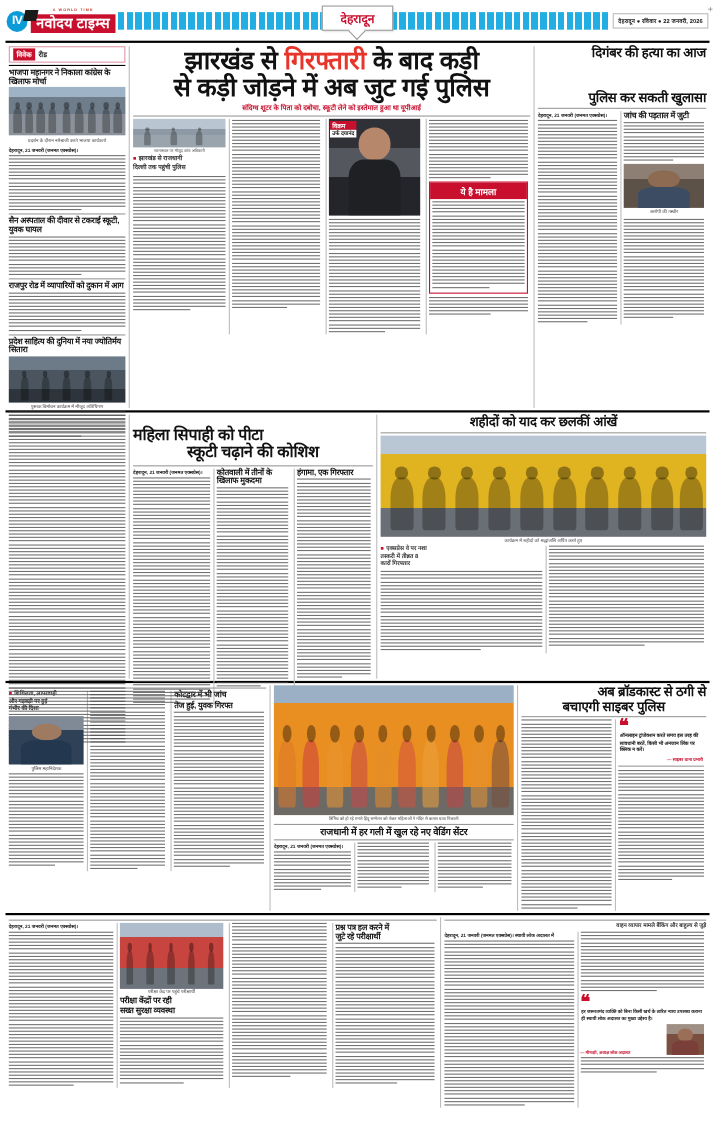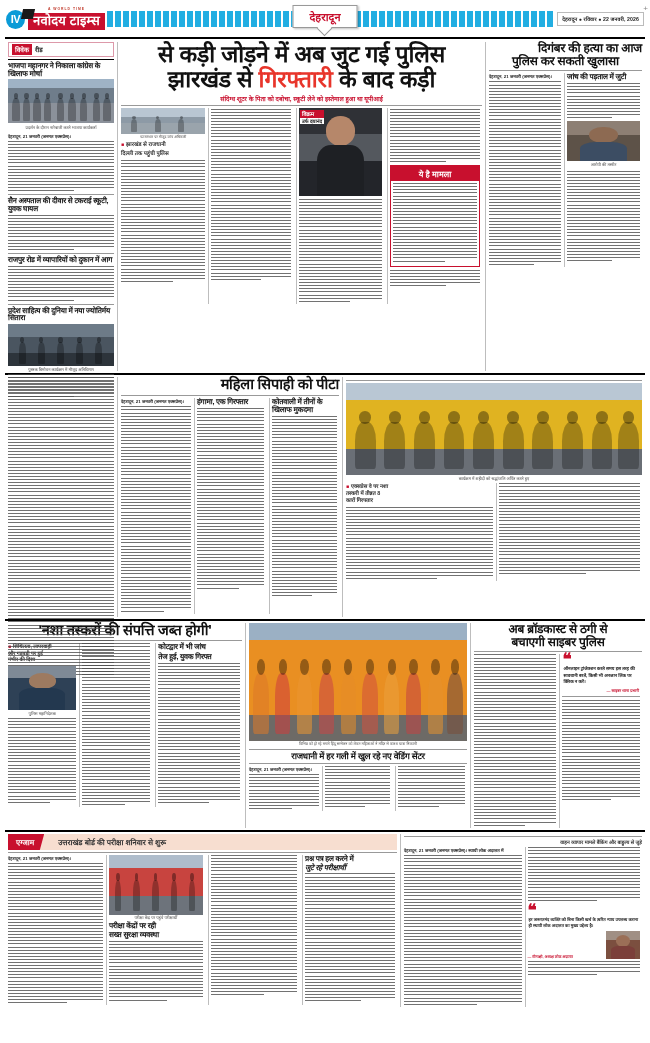--- a/index.html
+++ b/index.html
@@ -223,24 +223,24 @@
           <span></span>
           <span></span>
           <span></span>
           <span></span>
           <span></span>
           <span></span>
       </div>
     </div>
 
     <div style="flex:1 1 auto;" class="cw col-sep">
-      <div class="hl hl-xl" style="text-align:center;">से कड़ी जोड़ने में अब जुट गई पुलिस</div>
       <div class="hl hl-xl" style="text-align:center;padding:1px 0 0 0;">
         <span>झारखंड से </span><span class="hl-red">गिरफ्तारी</span><span> के बाद कड़ी</span>
       </div>
+      <div class="hl hl-xl" style="text-align:center;">से कड़ी जोड़ने में अब जुट गई पुलिस</div>
       <div class="subhead" style="text-align:center;padding:3px 0 2px 0;color:#c8102e;">संदिग्ध शूटर के पिता को दबोचा, स्कूटी लेने को इस्तेमाल हुआ था यूपीआई</div>
       <div class="rule-thin" style="margin-bottom:2px;"></div>
 
       <div class="row" style="gap:3px;">
 
         <div style="width:24%;">
           <div class="photo ph-street" style="height:26px;">
             <div class="figs">
                 <i style="left:12%"></i>
                 <i style="left:40%"></i>
@@ -465,21 +465,21 @@
               <span></span>
               <span></span>
               <span></span>
           </div>
         </div>
       </div>
     </div>
 
     <div style="width:160px; flex:0 0 160px;" class="cw col-sep">
       <div class="hl hl-md" style="text-align:right;">दिगंबर की हत्या का आज</div>
-      <div class="hl hl-md" style="text-align:center;">पुलिस कर सकती खुलासा</div>
+      <div class="hl hl-md" style="text-align:right;margin-top:28px;">पुलिस कर सकती खुलासा</div>
       <div class="rule-thin" style="margin:3px 0 2px 0;"></div>
       <div class="row" style="gap:3px;">
         <div style="width:48%;">
           <div class="byline">देहरादून, 21 जनवरी (जनमत एक्सप्रेस)।</div>
           <div class="lines" style="padding-top:2px;">
             <span></span>
               <span></span>
               <span></span>
               <span></span>
               <span></span>
@@ -699,21 +699,22 @@
           <span></span>
           <span></span>
           <span></span>
           <span></span>
           <span></span>
           <span></span>
       </div>
     </div>
 
     <div style="width:225px;flex:0 0 225px;" class="cw col-sep">
-      <div class="hl hl-lg" style="text-align:right;">महिला सिपाही को पीटा</div>
+      <div class="hl hl-lg" style="text-align:left;margin-top:12px;">महिला सिपाही को पीटा</div>
+      <div class="hl hl-lg" style="text-align:center;">स्कूटी चढ़ाने की कोशिश</div>
       <div class="rule-thin" style="margin:3px 0 2px 0;"></div>
       <div class="row" style="gap:3px;">
         <div style="width:33%;">
           <div class="byline">देहरादून, 21 जनवरी (जनमत एक्सप्रेस)।</div>
           <div class="lines" style="padding-top:2px;">
             <span></span>
               <span></span>
               <span></span>
               <span></span>
               <span></span>
@@ -774,20 +775,84 @@
               <span></span>
               <span></span>
               <span></span>
               <span></span>
             <span></span>
               <span></span>
               <span></span>
               <span></span>
           </div>
         </div>
+        <div style="width:33%;" class="col-sep">
+          <div class="hl hl-xs" style="padding:0 2px 2px 2px;">कोतवाली में तीनों के खिलाफ मुकदमा</div>
+          <div class="lines" style="padding:0 2px;">
+            <span></span>
+              <span></span>
+              <span></span>
+              <span></span>
+              <span></span>
+              <span></span>
+              <span></span>
+            <span></span>
+              <span></span>
+              <span></span>
+              <span></span>
+              <span></span>
+              <span></span>
+              <span></span>
+            <span></span>
+              <span></span>
+              <span></span>
+              <span></span>
+              <span></span>
+              <span></span>
+              <span></span>
+            <span></span>
+              <span></span>
+              <span></span>
+              <span></span>
+              <span></span>
+              <span></span>
+              <span></span>
+            <span></span>
+              <span></span>
+              <span></span>
+              <span></span>
+              <span></span>
+              <span></span>
+              <span></span>
+            <span></span>
+              <span></span>
+              <span></span>
+              <span></span>
+              <span></span>
+              <span></span>
+              <span></span>
+            <span></span>
+              <span></span>
+              <span></span>
+              <span></span>
+              <span></span>
+              <span></span>
+              <span></span>
+            <span></span>
+              <span></span>
+              <span></span>
+              <span></span>
+              <span></span>
+              <span></span>
+              <span></span>
+            <span></span>
+              <span></span>
+              <span></span>
+          </div>
+        </div>
         <div style="width:34%;" class="col-sep">
           <div class="hl hl-xs" style="padding:0 2px 2px 2px;">हंगामा, एक गिरफ्तार</div>
           <div class="lines" style="padding:0 2px;">
             <span></span>
               <span></span>
               <span></span>
               <span></span>
               <span></span>
               <span></span>
               <span></span>
@@ -838,88 +903,25 @@
               <span></span>
               <span></span>
               <span></span>
               <span></span>
               <span></span>
             <span></span>
               <span></span>
               <span></span>
           </div>
         </div>
-        <div style="width:33%;" class="col-sep">
-          <div class="hl hl-xs" style="padding:0 2px 2px 2px;">कोतवाली में तीनों के खिलाफ मुकदमा</div>
-          <div class="lines" style="padding:0 2px;">
-            <span></span>
-              <span></span>
-              <span></span>
-              <span></span>
-              <span></span>
-              <span></span>
-              <span></span>
-            <span></span>
-              <span></span>
-              <span></span>
-              <span></span>
-              <span></span>
-              <span></span>
-              <span></span>
-            <span></span>
-              <span></span>
-              <span></span>
-              <span></span>
-              <span></span>
-              <span></span>
-              <span></span>
-            <span></span>
-              <span></span>
-              <span></span>
-              <span></span>
-              <span></span>
-              <span></span>
-              <span></span>
-            <span></span>
-              <span></span>
-              <span></span>
-              <span></span>
-              <span></span>
-              <span></span>
-              <span></span>
-            <span></span>
-              <span></span>
-              <span></span>
-              <span></span>
-              <span></span>
-              <span></span>
-              <span></span>
-            <span></span>
-              <span></span>
-              <span></span>
-              <span></span>
-              <span></span>
-              <span></span>
-              <span></span>
-            <span></span>
-              <span></span>
-              <span></span>
-              <span></span>
-              <span></span>
-              <span></span>
-              <span></span>
-            <span></span>
-              <span></span>
-              <span></span>
-          </div>
-        </div>
       </div>
     </div>
 
     <div style="flex:1 1 auto;" class="cw col-sep">
+      <div class="hl hl-md" style="text-align:center;">शहीदों को याद कर छलकीं आंखें</div>
       <div class="rule-thin" style="margin:3px 0 2px 0;"></div>
       <div class="photo ph-yellow" style="height:92px;">
         <div class="figs">
           <i style="left:3%"></i>
             <i style="left:13%"></i>
             <i style="left:23%"></i>
             <i style="left:33%"></i>
           <i style="left:43%"></i>
             <i style="left:53%"></i>
             <i style="left:63%"></i>
@@ -997,21 +999,20 @@
         </div>
       </div>
     </div>
   </div>
 
   <div class="rule-dbl" style="margin:2px 5px;"></div>
 
   <div class="row" style="padding:0 5px; height:205px;">
 
     <div style="width:240px;flex:0 0 240px;" class="cw">
-      <div class="hl hl-lg" style="text-align:center;">'नशा तस्करों की संपत्ति जब्त होगी'</div>
       <div class="rule-thin" style="margin:2px 0;"></div>
       <div class="row" style="gap:3px;">
         <div style="width:30%;">
           <div class="subhead bullet-red" style="font-size:5.2px;">शिथिलता, लापरवाही</div>
           <div class="subhead" style="font-size:5.2px;">और गड़बड़ी पर हुई</div>
           <div class="subhead" style="font-size:5.2px;">गंभीर की दिशा</div>
           <div class="photo ph-officer" style="height:44px;margin-top:3px;">
             <div style="position:absolute;left:30%;top:16%;width:40%;height:36%;border-radius:48%;background:#9d7a60;"></div>
             <div style="position:absolute;left:16%;top:50%;width:68%;height:50%;border-radius:30% 30% 0 0;background:#23384f;"></div>
           </div>
@@ -1229,21 +1230,21 @@
               <span></span>
               <span></span>
               <span></span>
               <span></span>
           </div>
         </div>
       </div>
     </div>
 
     <div style="flex:1 1 auto;" class="cw col-sep">
-      <div class="hl hl-md" style="text-align:center;">अब ब्रॉडकास्ट से ठगी से</div>
+      <div class="hl hl-md" style="text-align:right;">अब ब्रॉडकास्ट से ठगी से</div>
       <div class="hl hl-md" style="text-align:center;">बचाएगी साइबर पुलिस</div>
       <div class="rule-thin" style="margin:3px 0 2px 0;"></div>
       <div class="row" style="gap:3px;">
         <div style="width:50%;">
           <div class="lines">
             <span></span>
               <span></span>
               <span></span>
               <span></span>
               <span></span>
@@ -1343,24 +1344,20 @@
         </div>
       </div>
     </div>
   </div>
 
   <div class="rule-dbl" style="margin:2px 5px;"></div>
 
   <div class="row" style="padding:0 5px;">
 
     <div style="width:395px;flex:0 0 395px;" class="cw">
-      <div class="kicker-strip">
-        <span class="tag">एग्जाम</span>
-        <span class="txt">उत्तराखंड बोर्ड की परीक्षा शनिवार से शुरू</span>
-      </div>
       <div class="rule-thin" style="margin:2px 0;"></div>
       <div class="row" style="gap:3px;">
         <div style="width:25%;">
           <div class="byline">देहरादून, 21 जनवरी (जनमत एक्सप्रेस)।</div>
           <div class="lines" style="padding-top:2px;">
             <span></span>
               <span></span>
               <span></span>
               <span></span>
               <span></span>
@@ -1488,21 +1485,21 @@
               <span></span>
               <span></span>
             <span></span>
               <span></span>
               <span></span>
               <span></span>
           </div>
         </div>
         <div style="width:25%;" class="col-sep">
           <div class="hl hl-xs" style="padding:0 2px 1px 2px;">प्रश्न पत्र हल करने में</div>
-          <div class="hl hl-xs" style="padding:0 2px 2px 2px;font-style:italic;">जुटे रहे परीक्षार्थी</div>
+          <div class="hl hl-xs" style="padding:0 2px 2px 2px;">जुटे रहे परीक्षार्थी</div>
           <div class="lines" style="padding:0 2px;">
             <span></span>
               <span></span>
               <span></span>
               <span></span>
               <span></span>
               <span></span>
               <span></span>
             <span></span>
               <span></span>

